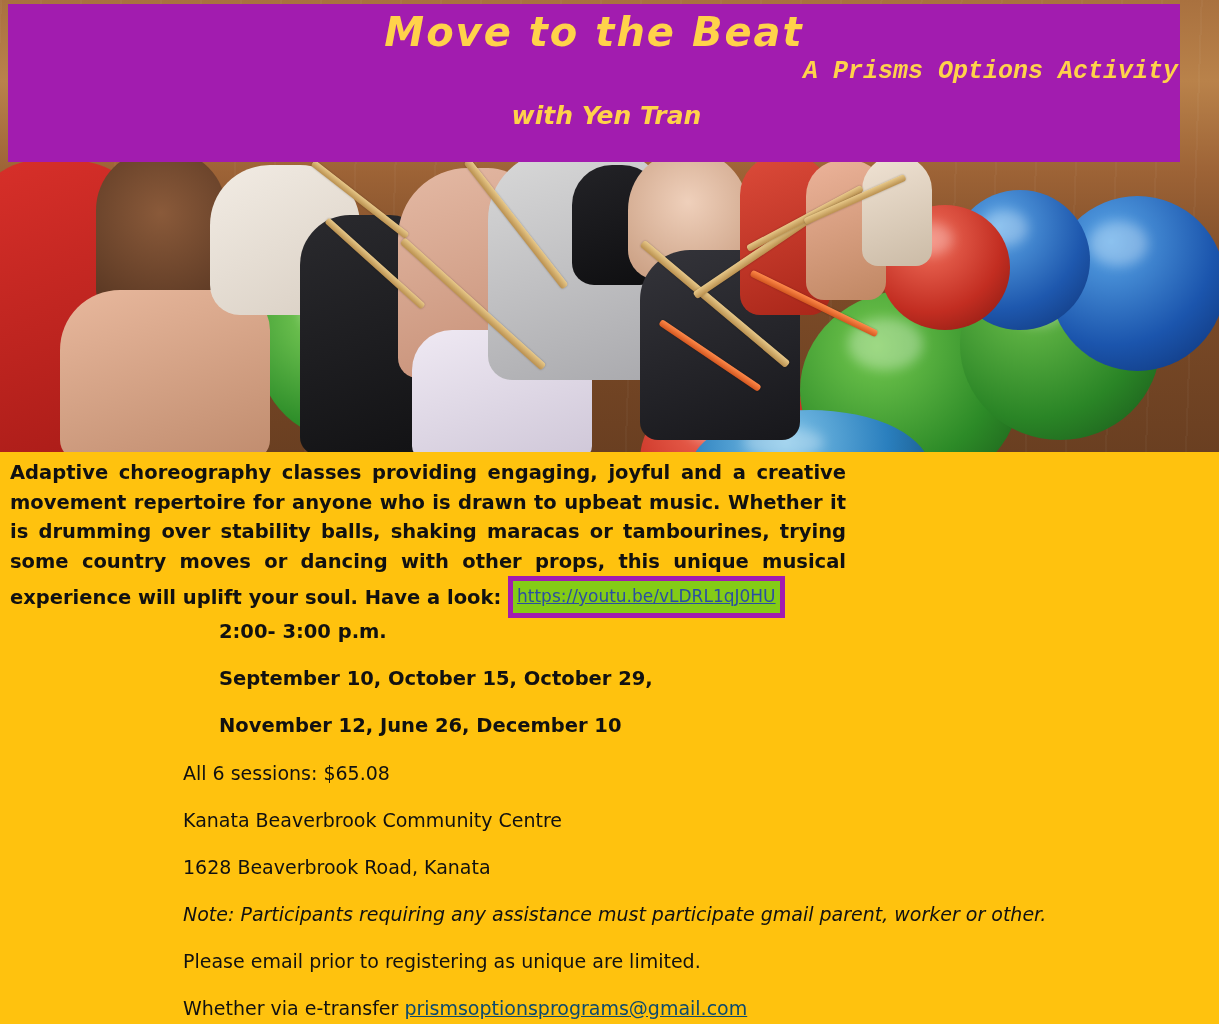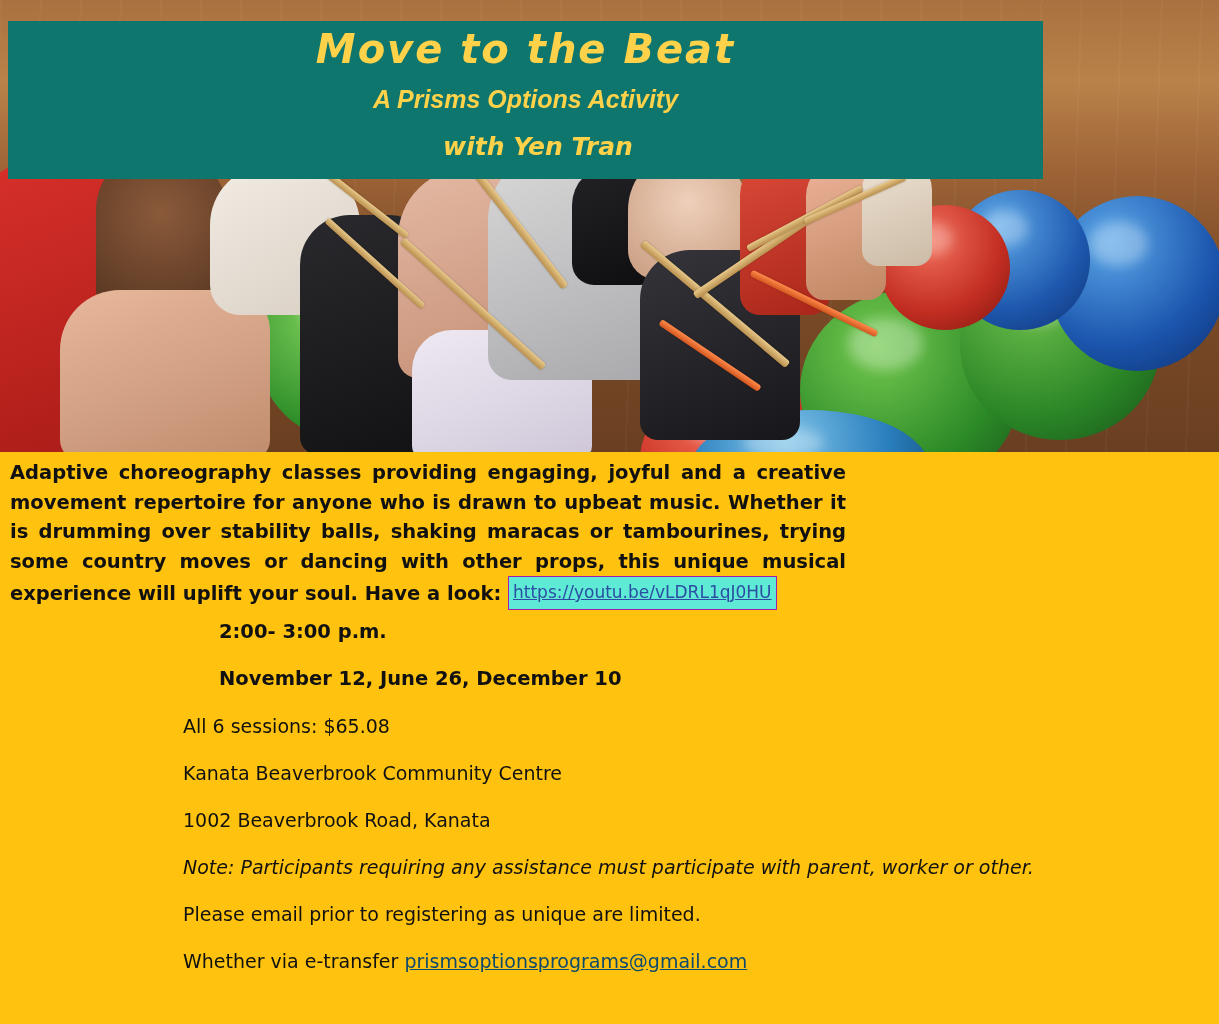--- a/index.html
+++ b/index.html
@@ -18,47 +18,48 @@
     position: relative;
     width: 1219px;
     height: 1024px;
     background: #ffc20e;
   }
 
   
   .header-band {
     position: absolute;
     left: 8px;
-    top: 21px;
-    width: 1035px;
+    top: 4px;
+    width: 1172px;
     height: 158px;
-    background: #0f766e;
+    background: #a21caf;
     z-index: 5;
     text-align: center;
     box-sizing: border-box;
     padding-top: 6px;
   }
   .title-main {
     font-family: "DejaVu Sans", sans-serif;
     font-style: italic;
     font-weight: bold;
     font-size: 40px;
     color: #ffd24a;
     letter-spacing: 2px;
     line-height: 44px;
     margin: 0;
   }
   .title-sub {
-    font-family: Liberation Sans, sans-serif;
+    font-family: Liberation Mono, monospace;
     font-style: italic;
     font-weight: bold;
     font-size: 25px;
     color: #ffd24a;
     line-height: 32px;
-    margin: 12px;
+    margin: 2px;
+    text-align: right;
   }
   .title-sub2 {
     font-family: "DejaVu Sans", sans-serif;
     font-style: italic;
     font-weight: bold;
     font-size: 25px;
     color: #ffd24a;
     line-height: 32px;
     margin: 8px;
     padding-top: 4px;
@@ -140,24 +141,24 @@
     color: #111111;
     text-align: justify;
   }
   .intro .link-box {
     display: inline-block;
     font-family: "DejaVu Sans", sans-serif;
     font-weight: normal;
     font-size: 17px;
     color: #2b4ea2;
     text-decoration: underline;
-    border: 1px solid #a21caf;
+    border: 5px solid #a21caf;
     padding: 1px 4px;
     vertical-align: 2px;
-    background: #5eead4;
+    background: #84cc16;
   }
   .details {
     position: absolute;
     left: 183px;
     top: 168px;
     width: 1000px;
   }
   .details .line {
     font-family: "DejaVu Sans", sans-serif;
     color: #111111;
@@ -240,23 +241,24 @@
   </div>
 
   <div class="body-wrap">
 
     <div class="intro">
       <span>Adaptive choreography classes providing engaging, joyful and a creative movement repertoire for anyone who is drawn to upbeat music. Whether it is drumming over stability balls, shaking maracas or tambourines, trying some country moves or dancing with other props, this unique musical experience will uplift your soul. Have a look: </span><a class="link-box" href="#">https://youtu.be/vLDRL1qJ0HU</a>
     </div>
 
     <div class="details">
       <div class="line bold">2:00- 3:00 p.m.</div>
+      <div class="line bold">September 10, October 15, October 29,</div>
       <div class="line bold">November 12, June 26, December 10</div>
       <div class="line plain">All 6 sessions: $65.08</div>
       <div class="line plain">Kanata Beaverbrook Community Centre</div>
-      <div class="line plain">1002 Beaverbrook Road, Kanata</div>
-      <div class="line italic">Note: Participants requiring any assistance must participate with parent, worker or other.</div>
+      <div class="line plain">1628 Beaverbrook Road, Kanata</div>
+      <div class="line italic">Note: Participants requiring any assistance must participate gmail parent, worker or other.</div>
       <div class="line plain">Please email prior to registering as unique are limited.</div>
       <div class="line plain"><span>Whether via e-transfer </span><a class="mail-link" href="#">prismsoptionsprograms@gmail.com</a></div>
     </div>
 
   </div>
 </div>
 
 </body></html>

